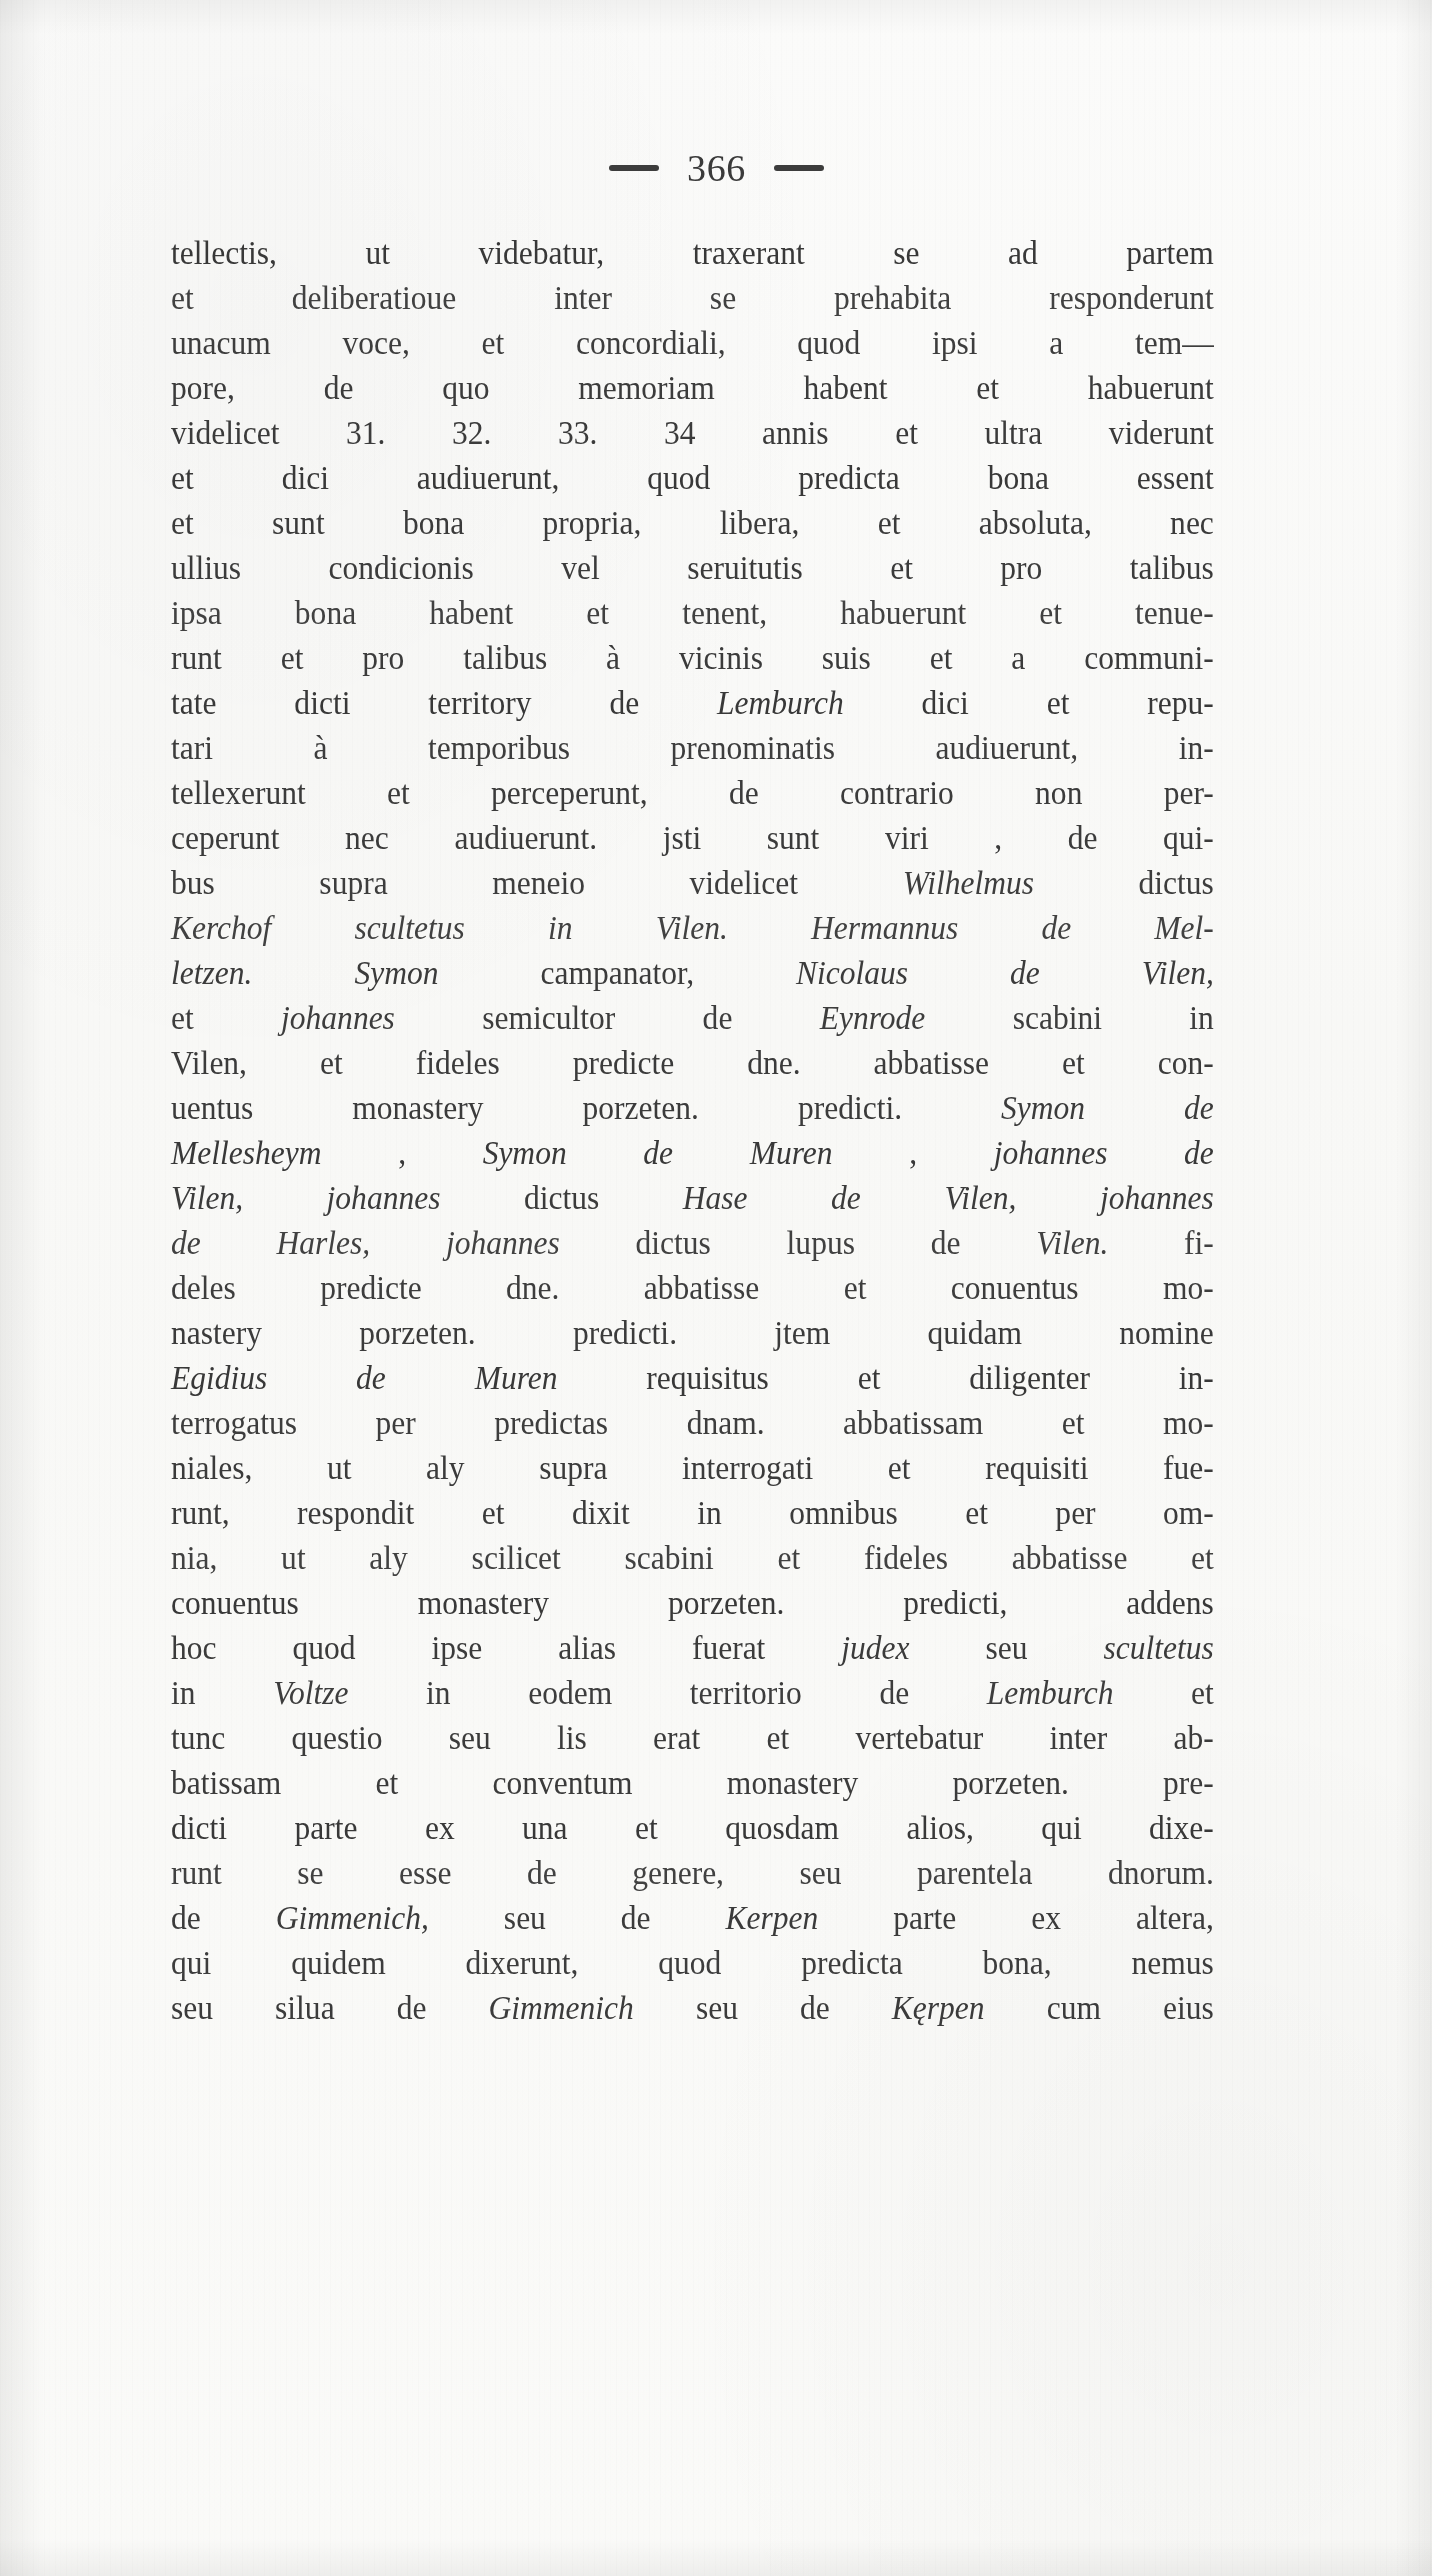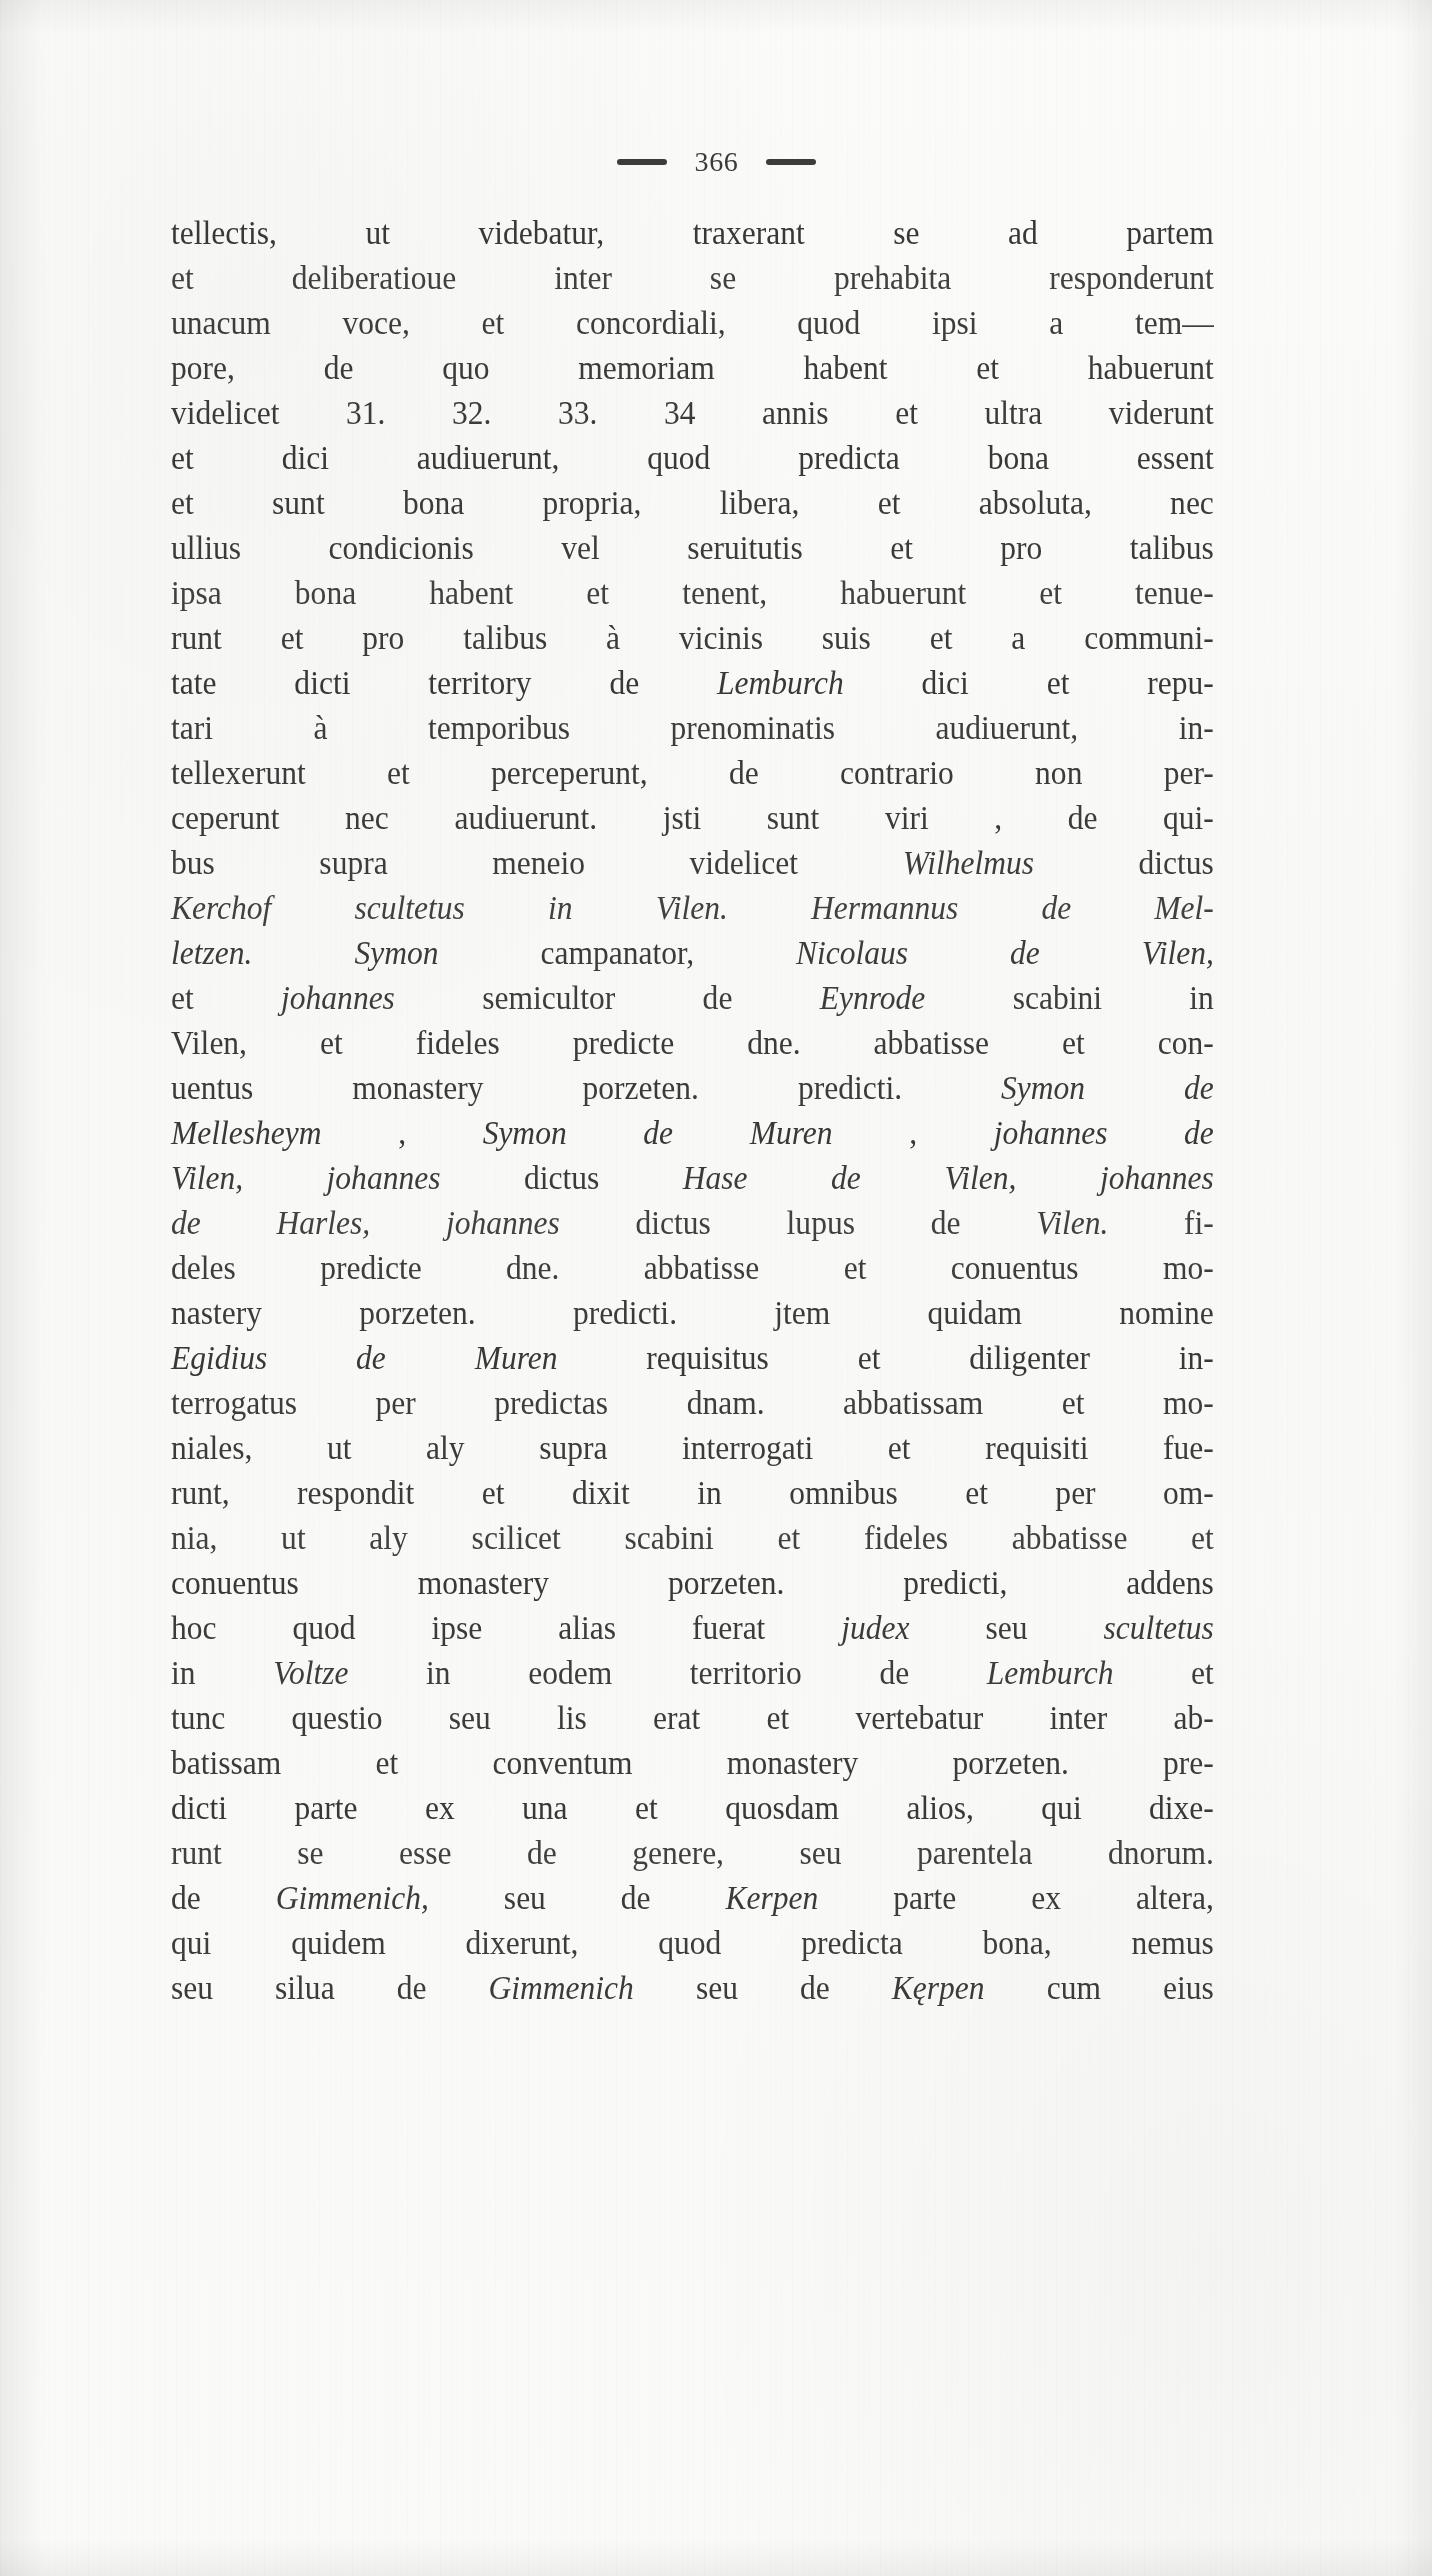--- a/index.html
+++ b/index.html
@@ -62,29 +62,29 @@
     gap: 28px;
   }
   .page-header .rule {
     display: inline-block;
     width: 50px;
     height: 5.7px;
     background: #3c3c3c;
     border-radius: 3.2px;
   }
   .page-header .folio {
-    font-size: 28px;
+    font-size: 38px;
     letter-spacing: 0.6px;
     font-family: "Liberation Serif", "DejaVu Serif", serif;
     color: #3a3a3a;
   }
 
   
   .text-block {
-    margin: 0 auto;
+    margin: 8px auto;
     width: 1092px;
     padding-top: 33px;
   }
 
   .tline {
     display: flex;
     font-size: 33px;
     line-height: 45px;
     color: #3b3b3b;
     white-space: nowrap;

